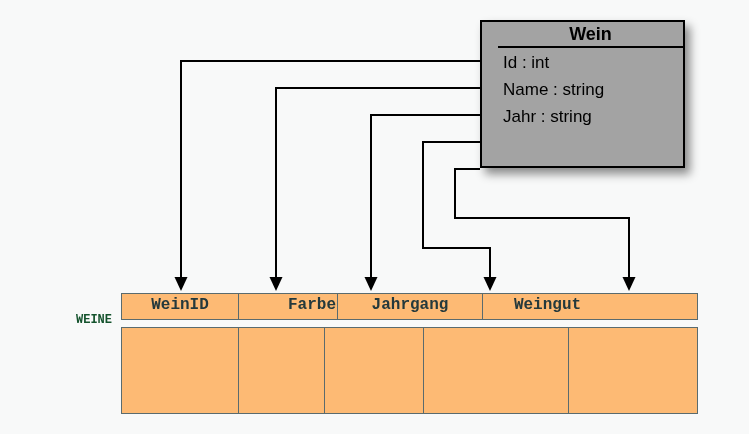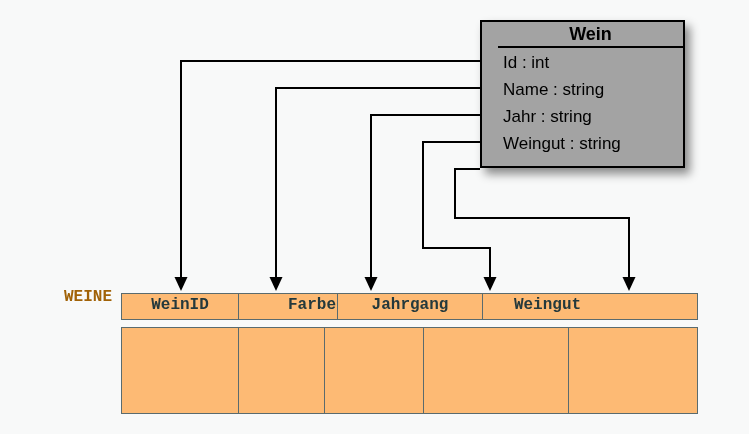--- a/index.html
+++ b/index.html
@@ -46,28 +46,28 @@
   .attr {
     height: 27px;
     line-height: 27px;
     font-size: 17px;
     color: #000000;
     white-space: nowrap;
   }
   
   .table-label {
     position: absolute;
-    left: 20px; top: 284px;
+    left: 20px; top: 307px;
     width: 92px; height: 27px;
     line-height: 27px;
     text-align: right;
     font-family: "Liberation Mono", monospace;
     font-weight: bold;
-    font-size: 16px;
-    color: #a16207;
+    font-size: 12px;
+    color: #14532d;
   }
   .dbrow {
     position: absolute;
     left: 121px;
     width: 577px;
     box-sizing: border-box;
     display: flex;
     border: 1.5px solid #5a6b6e;
     background: #fdba74;
   }
@@ -111,21 +111,20 @@
       <polygon points="622.5,277 635.5,277 629,291"></polygon>
     </g>
   </svg>
 
   <div class="classbox">
     <div class="classbox-title">Wein</div>
     <div class="classbox-attrs">
       <div class="attr">Id : int</div>
       <div class="attr">Name : string</div>
       <div class="attr">Jahr : string</div>
-      <div class="attr">Weingut : string</div>
     </div>
   </div>
 
   <div class="table-label">WEINE</div>
 
   <div class="dbrow header">
     <div class="cell c0">WeinID</div>
     <div class="cell c2">Farbe</div>
     <div class="cell c3">Jahrgang</div>
     <div class="cell c4">Weingut</div>

